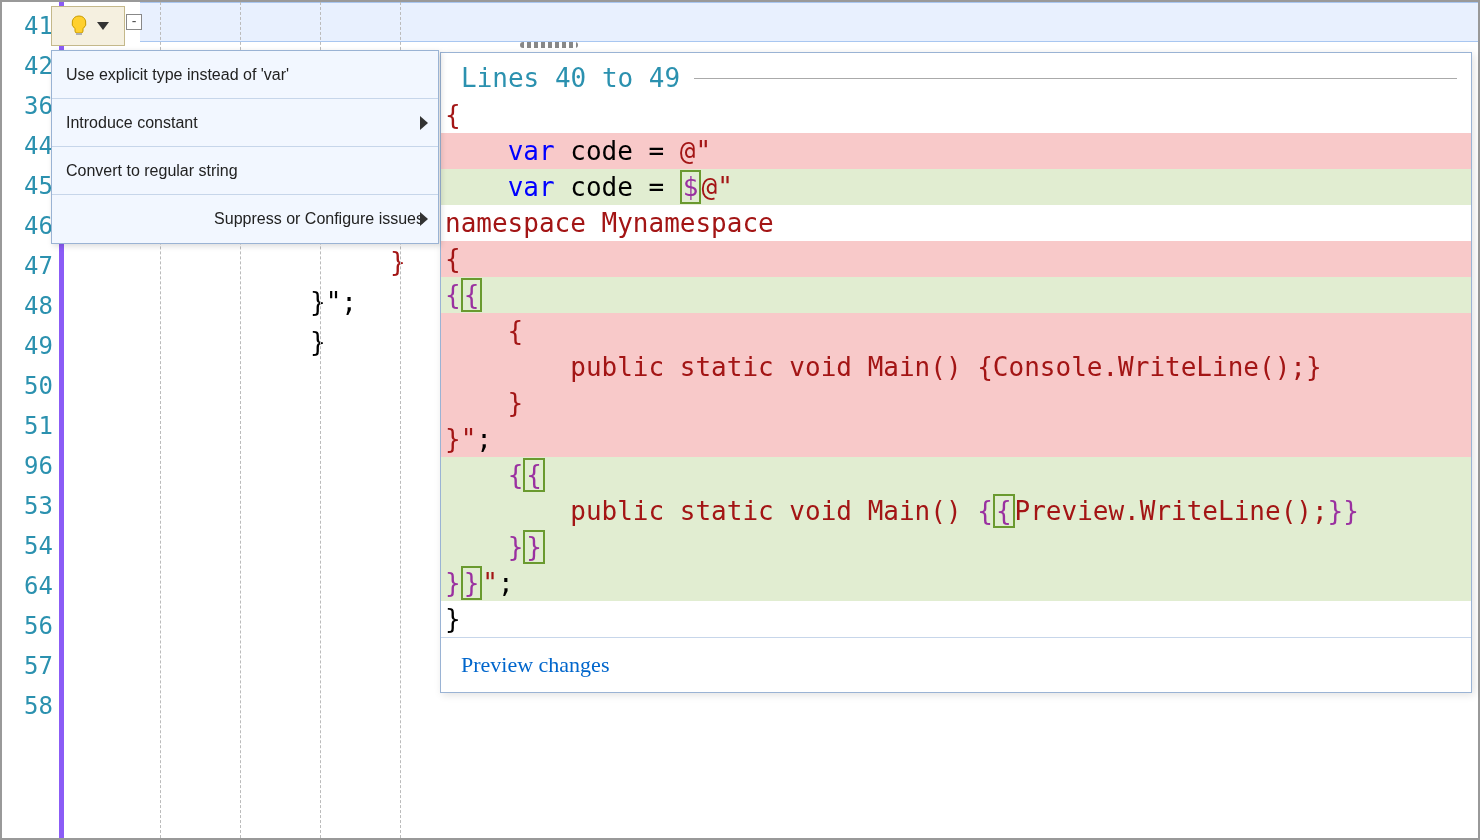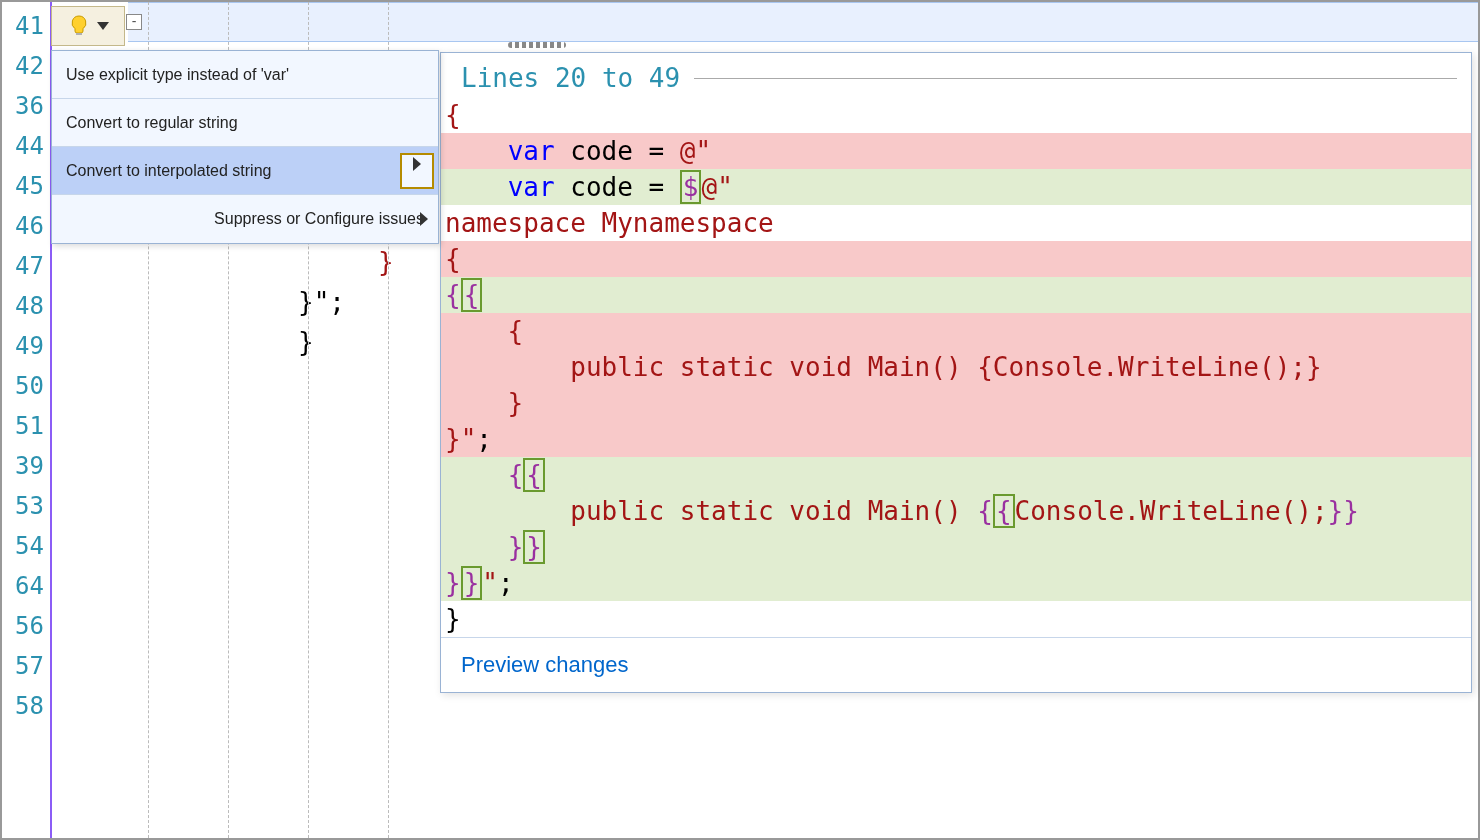--- a/index.html
+++ b/index.html
@@ -11,23 +11,23 @@
     width: 1480px;
     height: 840px;
     position: relative;
   }
   .editor-root {
     display: flex;
     height: 840px;
     border: 2px solid #999;
   }
   .gutter {
-    width: 50px;
+    width: 62px;
     background: #fff;
-    border-right: 2px solid #8b5cf6;
+    border-right: 5px solid #8b5cf6;
     padding-top: 4px;
   }
   .line-no {
     color: #2b91af;
     text-align: right;
     padding-right: 6px;
     height: 40px;
     line-height: 40px;
     font-family: Consolas, monospace;
     font-size: 24px;
@@ -185,21 +185,21 @@
     border:2px solid #6a9a2f;
     padding:0 1px;
     color:#9a30a0;
   }
   .pv-kw { color:#0000ff; }
   .pv-str { color:#a31515; }
   .pv-brace-l { color:#9a30a0; }
   .preview-footer {
     border-top:1px solid #c7d6ea;
     padding: 14px 20px;
-    font-family:Liberation Sans, sans-serif;
+    font-family:Liberation Serif, serif;
     font-size:22px;
   }
   .preview-footer a { color:#0066cc; cursor:pointer; }
 </style>
 </head>
 <body>
 
 <div class="editor-root">
 
   <div class="gutter" id="gutter">
@@ -207,21 +207,21 @@
       <div class="line-no">42</div>
       <div class="line-no">36</div>
       <div class="line-no">44</div>
       <div class="line-no">45</div>
       <div class="line-no">46</div>
       <div class="line-no">47</div>
       <div class="line-no">48</div>
       <div class="line-no">49</div>
       <div class="line-no">50</div>
       <div class="line-no">51</div>
-      <div class="line-no">39</div>
+      <div class="line-no">96</div>
       <div class="line-no">53</div>
       <div class="line-no">54</div>
       <div class="line-no">64</div>
       <div class="line-no">56</div>
       <div class="line-no">57</div>
       <div class="line-no">58</div>
     </div>
 
   <div class="gutter2">
   </div>
@@ -261,45 +261,43 @@
   <svg class="bulb-icon" viewBox="0 0 24 24">
     <path fill="#ffd02e" stroke="#c79a00" stroke-width="1" d="M12 2a7 7 0 00-4 12.7V17a2 2 0 002 2h4a2 2 0 002-2v-2.3A7 7 0 0012 2z"></path>
     <rect x="9" y="19" width="6" height="2" fill="#b0b0b0"></rect>
   </svg>
   <div class="chev"></div>
 </div>
 <div class="fold-box">-</div>
 
 <div class="menu" id="qa-menu">
     <div class="menu-item"><span>Use explicit type instead of 'var'</span></div>
+    <div class="menu-item"><span>Introduce constant</span><div class="submenu-arrow"></div></div>
     <div class="menu-item"><span>Convert to regular string</span></div>
-    <div class="menu-item sel"><span>Convert to interpolated string</span><div class="submenu-arrow-box">
-        <div class="submenu-arrow" style="position: static;"></div>
-      </div></div>
     <div class="menu-item"><span>Suppress or Configure issues</span><div class="submenu-arrow"></div></div>
   </div>
 
 <div class="preview">
   <div class="preview-head">
-    <span class="title">Lines 20 to 49</span>
+    <span class="title">Lines 40 to 49</span>
     <div class="rule"></div>
   </div>
   <div id="preview-body">
       <div class="pline "><span class="pv-str">{</span></div>
       <div class="pline bg-del"><span>    </span><span class="pv-kw">var</span><span> code = </span><span class="pv-str">@"</span></div>
       <div class="pline bg-add"><span>    </span><span class="pv-kw">var</span><span> code = </span><span class="ins-mark">$</span><span class="pv-str">@"</span></div>
       <div class="pline "><span class="pv-str">namespace Mynamespace</span></div>
       <div class="pline bg-del"><span class="pv-str">{</span></div>
       <div class="pline bg-add"><span class="pv-brace-l">{</span><span class="ins-mark">{</span></div>
       <div class="pline bg-del"><span class="pv-str">    {</span></div>
       <div class="pline bg-del"><span class="pv-str">        public static void Main() {Console.WriteLine();}</span></div>
       <div class="pline bg-del"><span class="pv-str">    }</span></div>
       <div class="pline bg-del"><span class="pv-str">}"</span><span>;</span></div>
       <div class="pline bg-add"><span>    </span><span class="pv-brace-l">{</span><span class="ins-mark">{</span></div>
-      <div class="pline bg-add"><span class="pv-str">        public static void Main() </span><span class="pv-brace-l">{</span><span class="ins-mark">{</span><span class="pv-str">Console.WriteLine();</span><span class="pv-brace-l">}}</span></div>
+      <div class="pline bg-add"><span class="pv-str">        public static void Main() </span><span class="pv-brace-l">{</span><span class="ins-mark">{</span><span class="pv-str">Preview.WriteLine();</span><span class="pv-brace-l">}}</span></div>
       <div class="pline bg-add"><span>    </span><span class="pv-brace-l">}</span><span class="ins-mark">}</span></div>
       <div class="pline bg-add"><span class="pv-brace-l">}</span><span class="ins-mark">}</span><span class="pv-str">"</span><span>;</span></div>
       <div class="pline "><span>}</span></div>
     </div>
   <div class="preview-footer">
     <a>Preview changes</a>
   </div>
 </div>
 
 </body></html>

